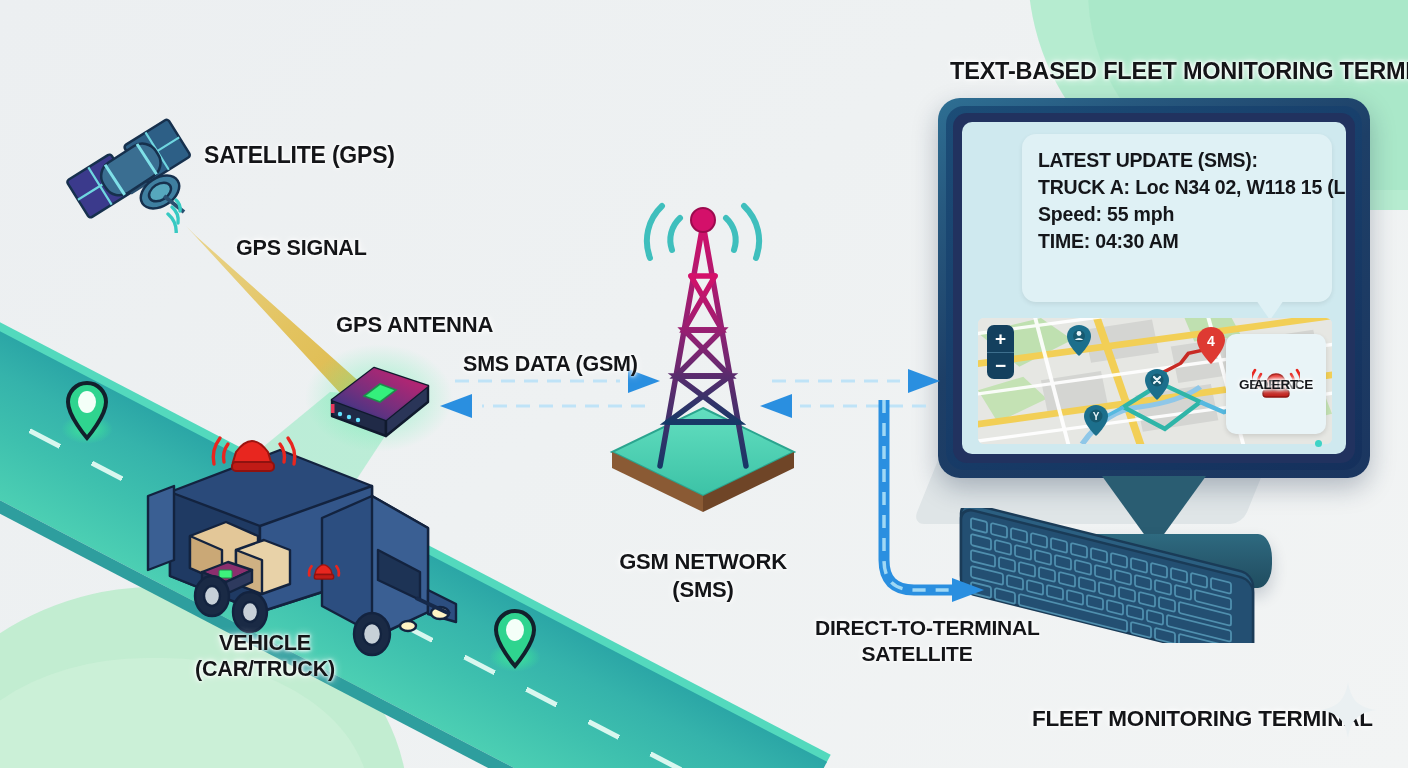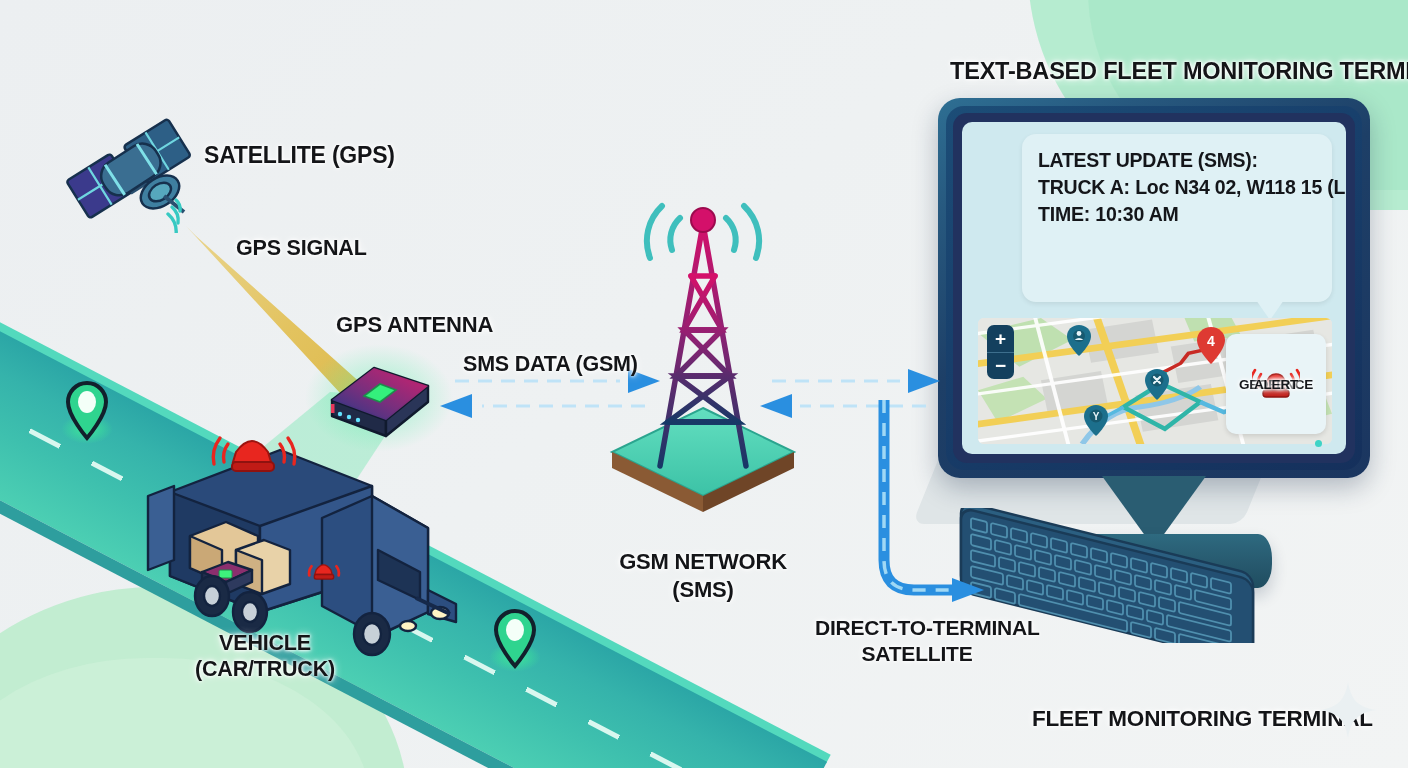--- a/index.html
+++ b/index.html
@@ -349,21 +349,22 @@
   <div class="monitor">
     <div class="mon-shell"></div>
     <div class="mon-shell2"></div>
     <div class="mon-bezel"></div>
 
     <div class="mon-screen">
 
       <div class="bubble">
         <div class="ln strong">LATEST UPDATE (SMS):</div>
         <div class="ln">TRUCK A: Loc N34 02, W118 15 (Los Angeles)</div>
-        <div class="ln">TIME: 10:30 AM</div>
+        <div class="ln">Speed: 55 mph</div>
+        <div class="ln">TIME: 04:30 AM</div>
       </div>
       <div class="bubble-tail"></div>
 
       <div class="minimap">
         <svg width="100%" height="100%" viewBox="0 0 360 150" preserveAspectRatio="none">
           <rect width="360" height="150" fill="#e6e7e3"></rect>
 
           <path d="M0 18 L64 0 L96 26 L42 58 Z" fill="#bfe0b0"></path>
           <path d="M0 86 L46 70 L70 96 L20 124 Z" fill="#c4e2b4"></path>
           <path d="M210 0 L258 0 L268 22 L220 28 Z" fill="#bfe0b0"></path>

